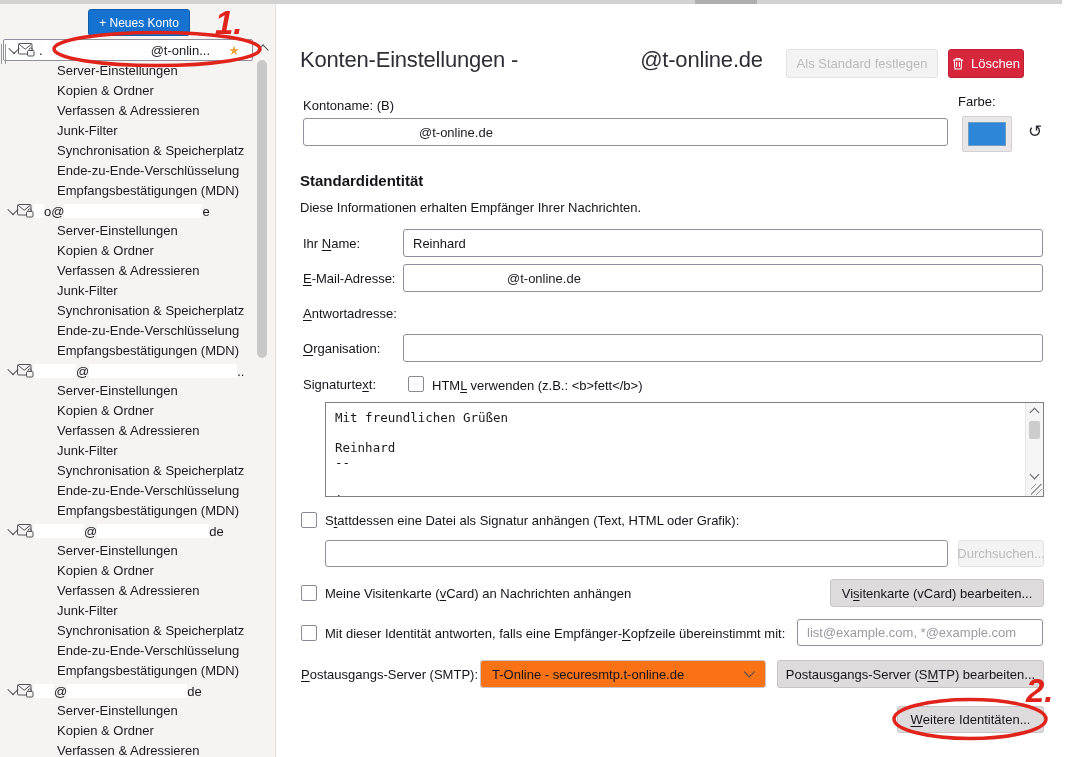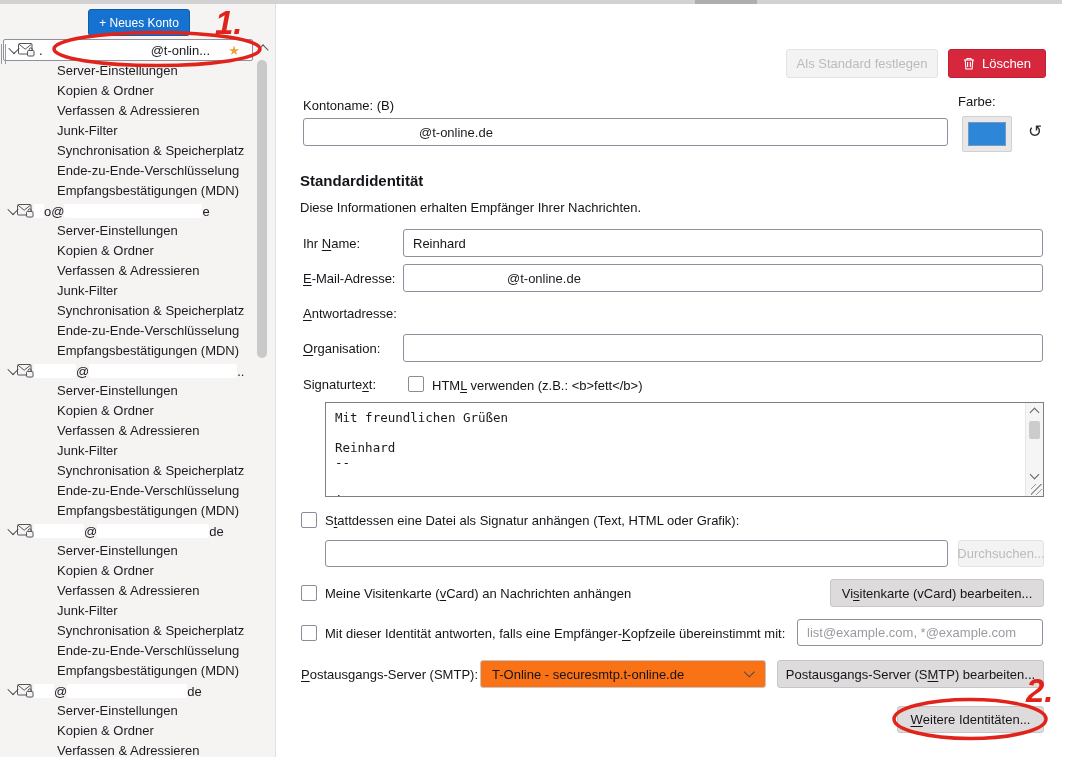--- a/index.html
+++ b/index.html
@@ -178,22 +178,25 @@
         </div>
         <div class="sub-item">Server-Einstellungen</div>
         <div class="sub-item">Kopien &amp; Ordner</div>
         <div class="sub-item">Verfassen &amp; Adressieren</div>
       </div>
     <div class="abs grip-lines"></div>
     <span class="abs chev-up side-scroll-up"></span>
     <div class="abs side-scroll-thumb"></div>
   </div>
 
+  <div class="abs page-title" style="left:300px;top:47px;">
+    <span>Konten-Einstellungen -</span><span class="redact" style="width:122px;"></span><span>@t-online.de</span>
+  </div>
   <div class="abs btn btn-disabled" style="left:786px;top:49px;width:152px;height:29px;">Als Standard festlegen</div>
-  <div class="abs btn btn-danger" style="left:948px;top:49px;width:98px;height:29px;">
+  <div class="abs btn btn-danger" style="left:948px;top:49px;width:76px;height:29px;">
     <svg width="12" height="13" viewBox="0 0 12 13">
         <g fill="none" stroke="#fff" stroke-width="1.1">
           <path d="M1 3h10"></path>
           <path d="M4 3V1.5h4V3"></path>
           <path d="M2.2 3l.7 9h6.2l.7-9"></path>
           <path d="M4.6 5v5M7.4 5v5"></path>
         </g>
       </svg>
     <span>Löschen</span>
   </div>

